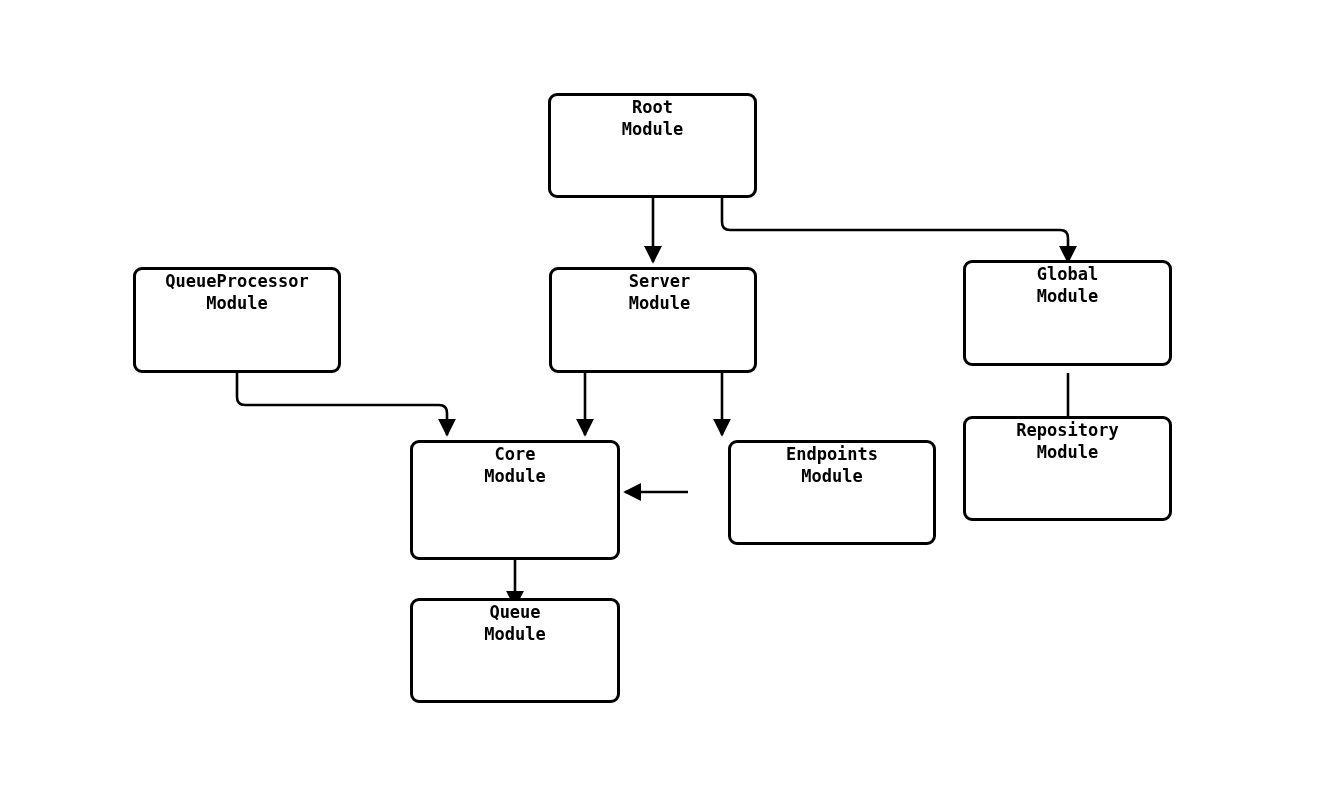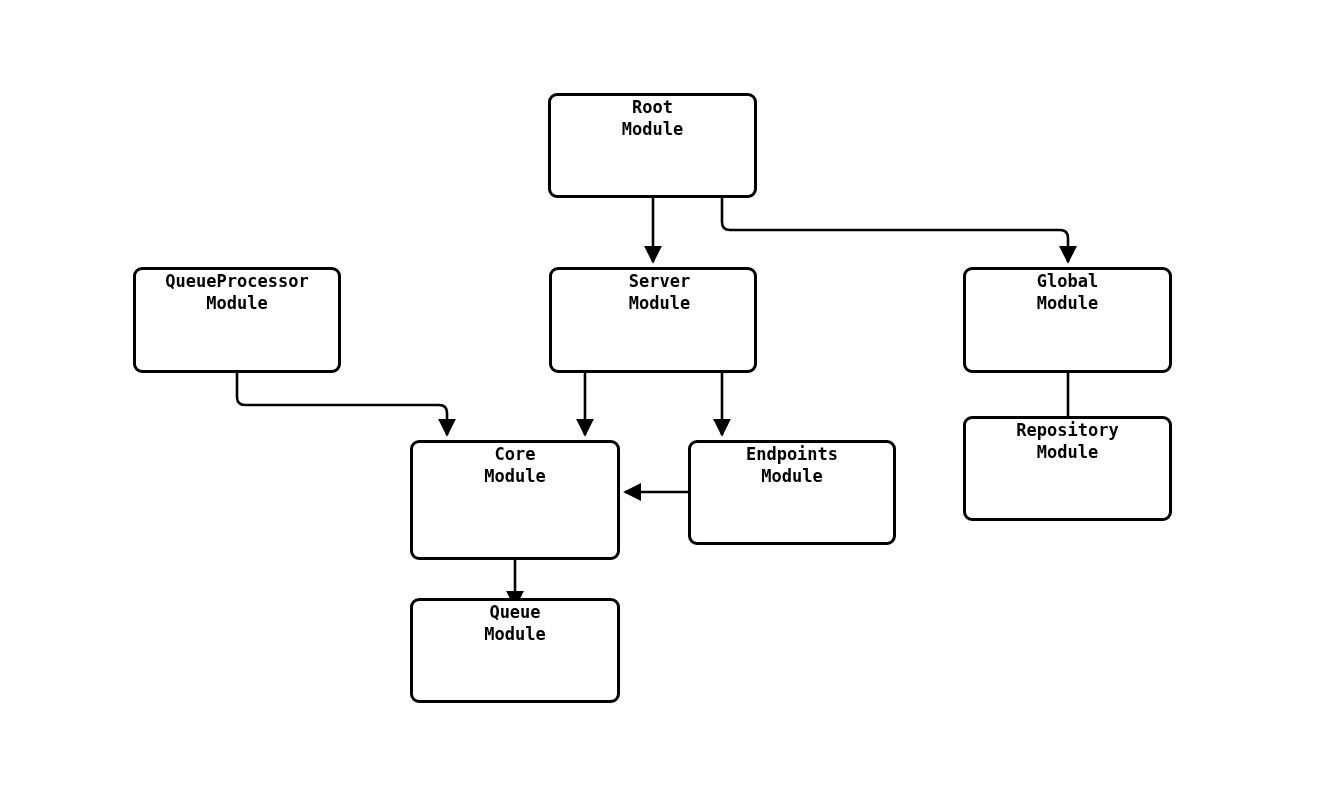--- a/index.html
+++ b/index.html
@@ -74,31 +74,31 @@
   <div class="node" style="left:133px; top:267px; width:208px; height:106px;">
     <span class="label">QueueProcessor
 Module</span>
   </div>
 
   <div class="node" style="left:549px; top:267px; width:208px; height:106px;padding-left:13px;">
     <span class="label">Server
 Module</span>
   </div>
 
-  <div class="node" style="left:963px; top:267px; width:209px; height:106px;">
+  <div class="node" style="left:963px; top:260px; width:209px; height:106px;">
     <span class="label">Global
 Module</span>
   </div>
 
   <div class="node" style="left:410px; top:440px; width:210px; height:120px;">
     <span class="label">Core
 Module</span>
   </div>
 
-  <div class="node" style="left:688px; top:440px; width:208px; height:105px;">
+  <div class="node" style="left:728px; top:440px; width:208px; height:105px;">
     <span class="label">Endpoints
 Module</span>
   </div>
 
   <div class="node" style="left:963px; top:416px; width:209px; height:105px;">
     <span class="label">Repository
 Module</span>
   </div>
 
   <div class="node" style="left:410px; top:598px; width:210px; height:105px;">

